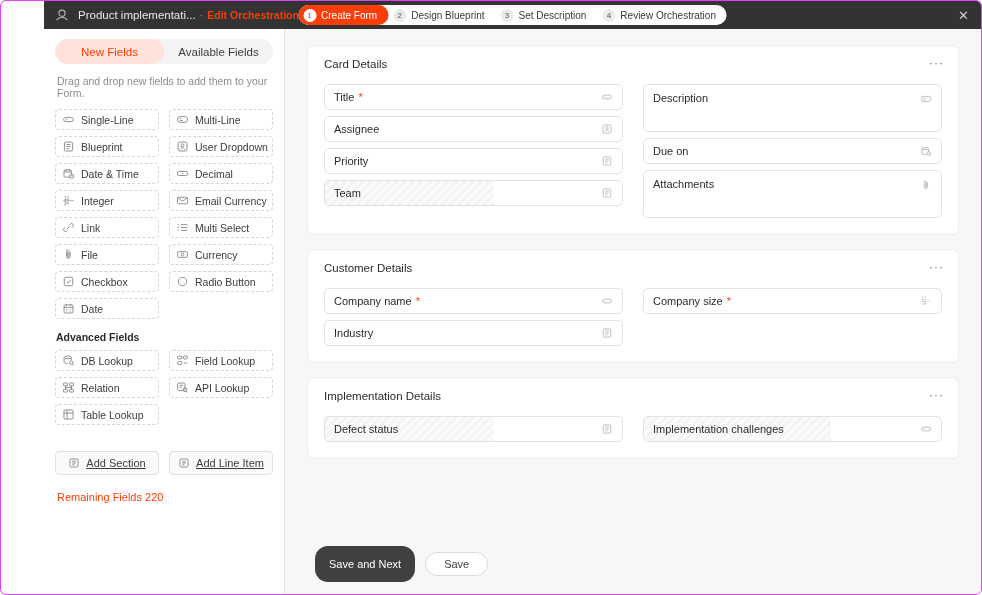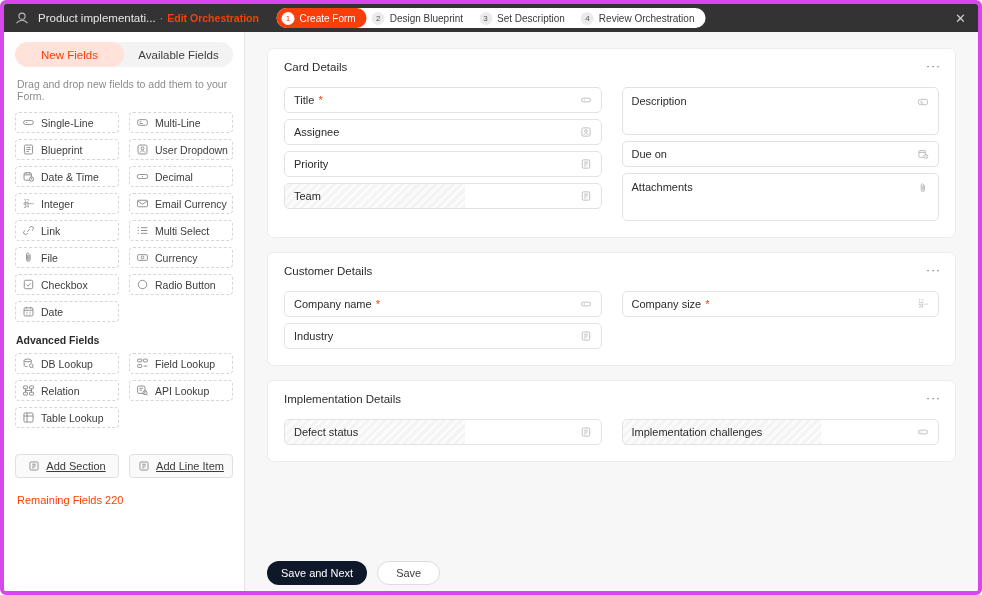--- a/index.html
+++ b/index.html
@@ -5,24 +5,25 @@
   * { box-sizing: border-box; margin: 0; padding: 0; }
   html, body {
     width: 982px; height: 595px;
     font-family: "Liberation Sans", sans-serif;
     background: #ffffff;
     overflow: hidden;
   }
   #app {
     width: 982px; height: 595px;
     position: relative;
-    border: 4px solid #d946ef;
+    border: 1px solid #d946ef;
     border-radius: 6px;
     overflow: hidden;
     background: #fff;
+    padding-left: 43px;
   }
 
   
   .titlebar {
     height: 28px;
     background: #333333;
     display: flex;
     align-items: center;
     padding: 0 10px;
     position: relative;
@@ -240,29 +241,30 @@
   }
   .ffield.tall .fi { transform: none; }
 
   
   .footer {
     position: absolute;
     left: 22px; bottom: 14px;
     display: flex; gap: 10px; align-items: center;
   }
   .btn-primary {
-    background: #0f172a;
+    background: #404040;
     color: #fff;
     border: none;
     border-radius: 13px;
-    height: 24px;
+    height: 36px;
     padding: 0 14px;
     font-size: 11px;
     font-family: inherit;
     cursor: pointer;
+    margin-left: 8px;
   }
   .btn-ghost {
     background: #fff;
     color: #3c3c3c;
     border: 1px solid #dcdcdc;
     border-radius: 13px;
     height: 24px;
     padding: 0 18px;
     font-size: 11px;
     font-family: inherit;

